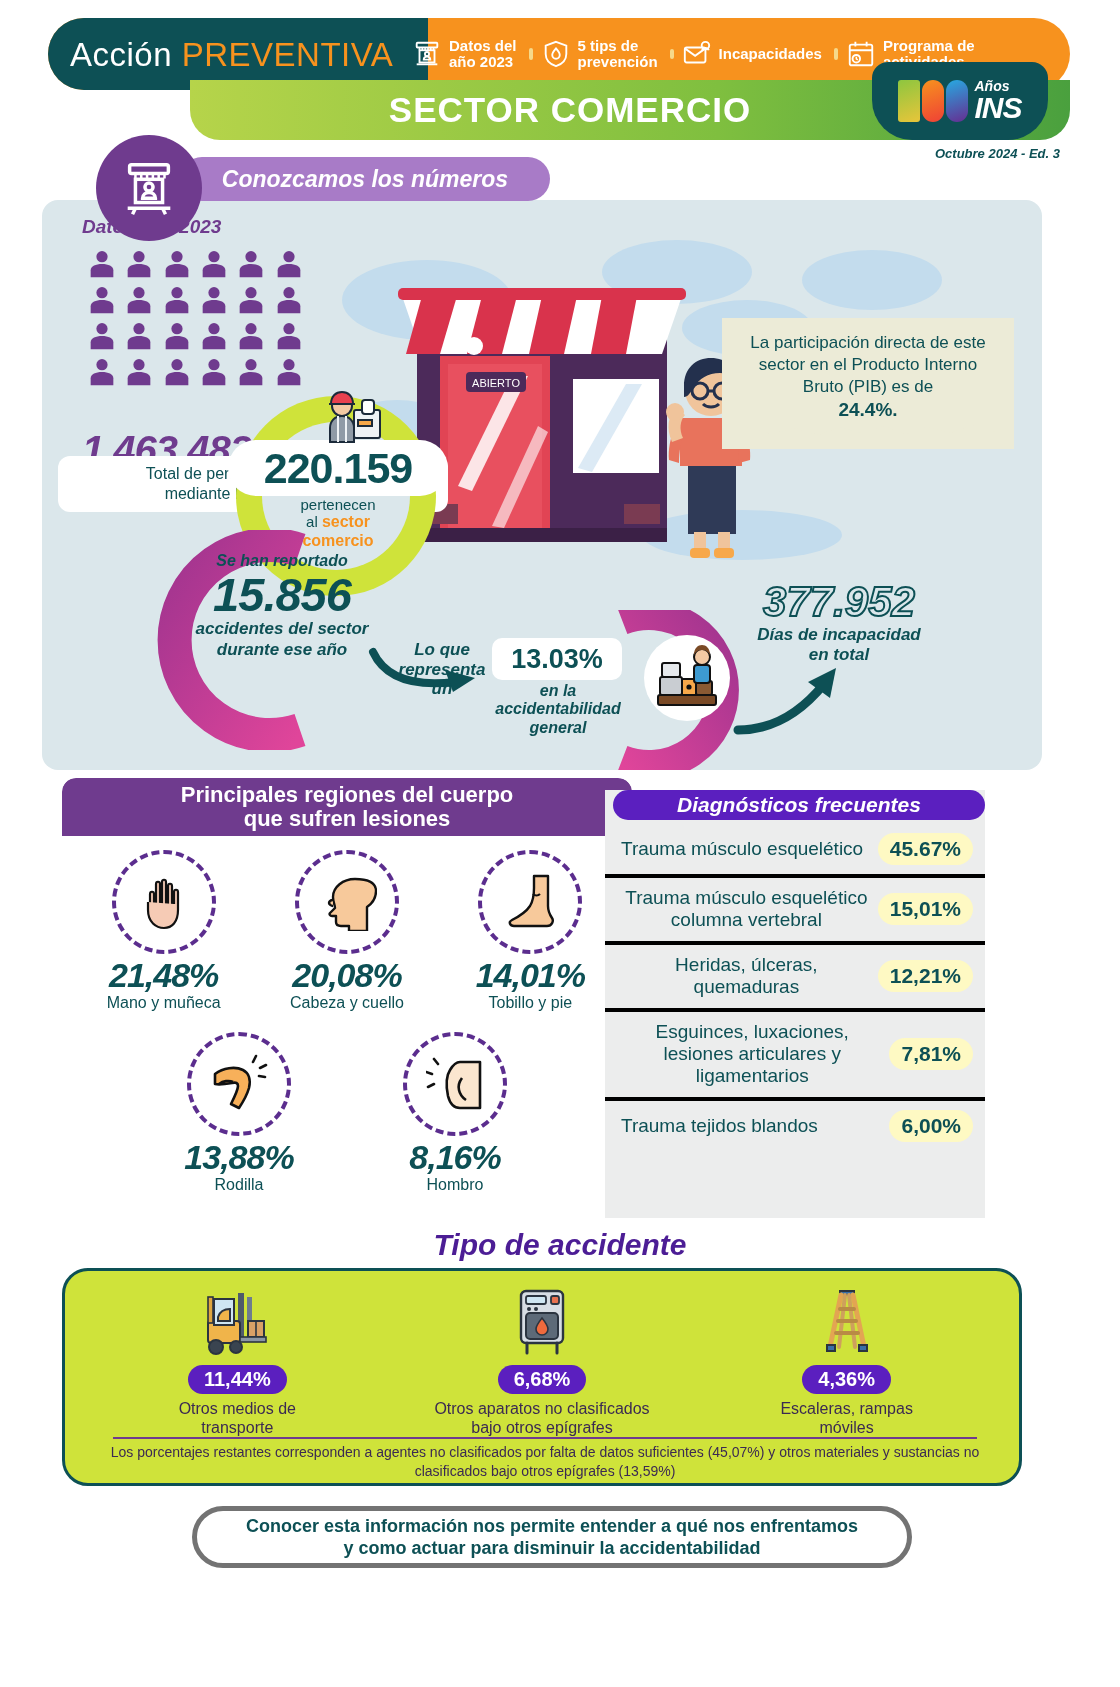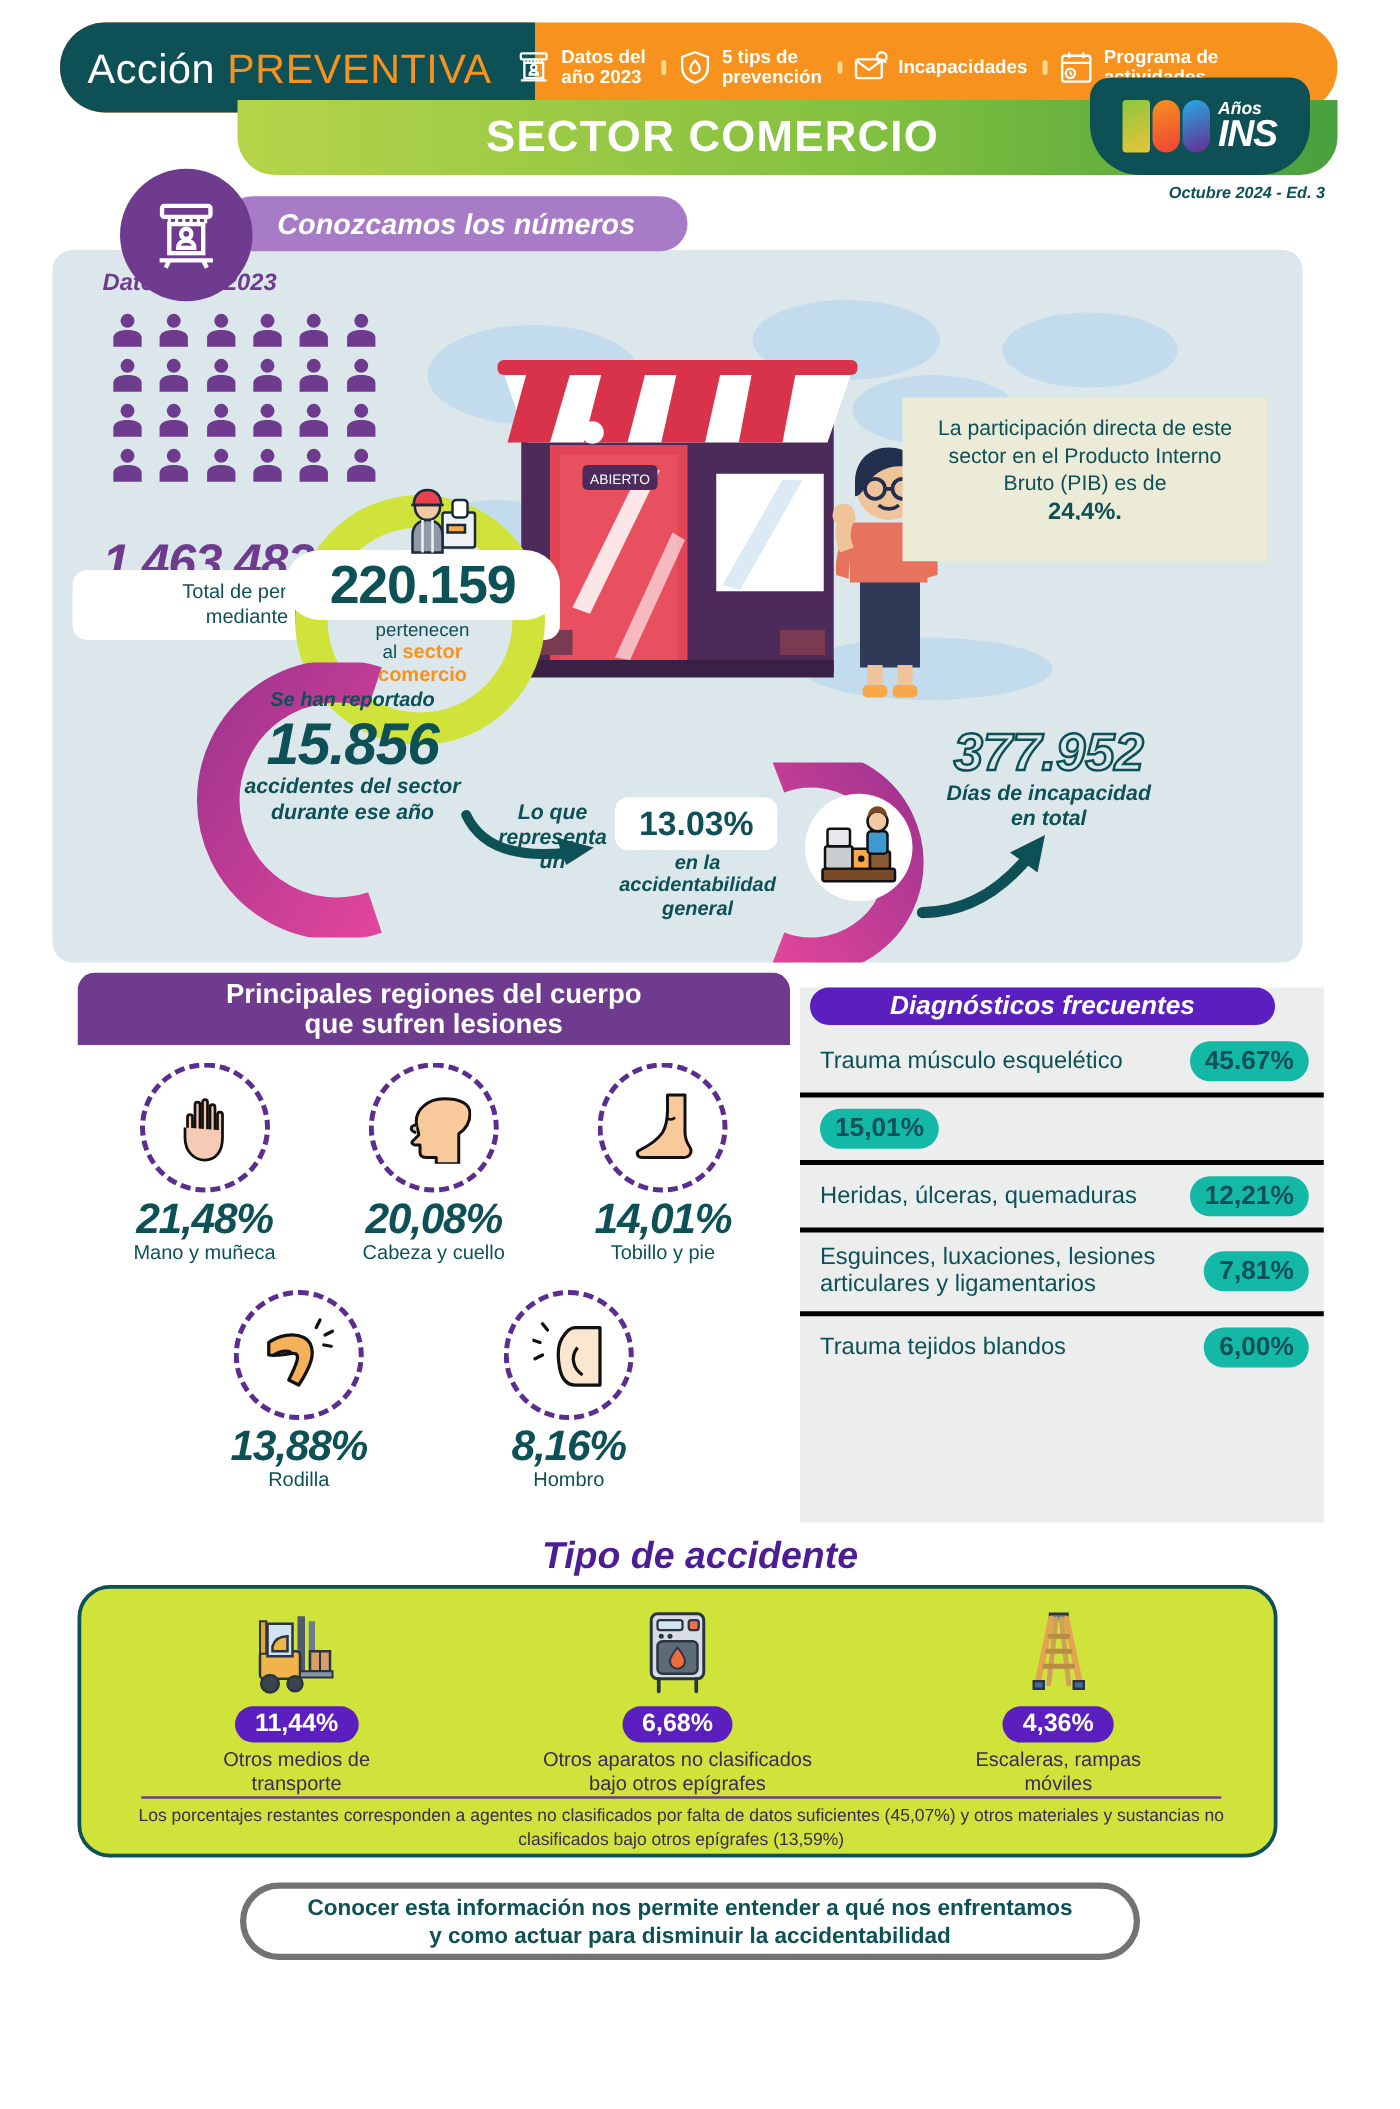--- a/index.html
+++ b/index.html
@@ -191,37 +191,38 @@
   .dashed-circ{
     width:96px;height:96px;margin:14px auto 4px;border-radius:50%;
     border:4px dashed #5b2d8e;display:flex;align-items:center;justify-content:center;
   }
   .regpct{font-size:34px;font-weight:bold;font-style:italic;color:#0d5055;letter-spacing:-1px;line-height:1;}
   .reglbl{font-size:16px;color:#0d5055;margin-top:2px;}
   .regrow2{display:flex;justify-content:center;gap:46px;padding:0 10px;margin-top:6px;}
 
   
   .diag-card{
-    position:absolute;left:640px;top:790px;width:419px;height:428px;
+    position:absolute;left:605px;top:790px;width:380px;height:428px;
     background:#eceded;
+    text-align:center;
   }
   .diag-hdr{
     position:absolute;left:8px;top:0px;width:372px;height:30px;
     background:#5b1fbf;border-radius:15px;
     display:flex;align-items:center;justify-content:center;
     color:#fff;font-size:21px;font-weight:bold;font-style:italic;
   }
   .diag-row{
     position:relative;display:flex;align-items:center;justify-content:space-between;
     padding:9px 12px 9px 16px;border-bottom:4px solid #000000;box-sizing:border-box;
   }
   .diag-row:last-child{border-bottom:none;}
   .diag-name{font-size:19px;line-height:1.18;color:#0d5055;padding-right:6px;}
   .diag-val{
-    background:#14b8a6;border-radius:16px;padding:4px 12px;white-space:nowrap;
+    background:#fef9c3;border-radius:16px;padding:4px 12px;white-space:nowrap;
     font-size:21px;font-weight:bold;color:#0d5055;flex:0 0 auto;
   }
 
   
   .tipo-title{
     position:absolute;left:0;top:1228px;width:1120px;text-align:center;
     font-size:30px;font-weight:bold;font-style:italic;color:#4c1d95;
   }
   .tipo-box{
     position:absolute;left:62px;top:1268px;width:960px;height:218px;
@@ -670,20 +671,21 @@
   </div>
 
   <div class="diag-card">
     <div class="diag-hdr">Diagnósticos frecuentes</div>
     <div style="padding-top:34px;">
       <div class="diag-row">
         <div class="diag-name">Trauma músculo esquelético</div>
         <div class="diag-val">45.67%</div>
       </div>
       <div class="diag-row">
+        <div class="diag-name">Trauma músculo esquelético columna vertebral</div>
         <div class="diag-val">15,01%</div>
       </div>
       <div class="diag-row">
         <div class="diag-name">Heridas, úlceras, quemaduras</div>
         <div class="diag-val">12,21%</div>
       </div>
       <div class="diag-row">
         <div class="diag-name">Esguinces, luxaciones, lesiones articulares y ligamentarios</div>
         <div class="diag-val">7,81%</div>
       </div>

